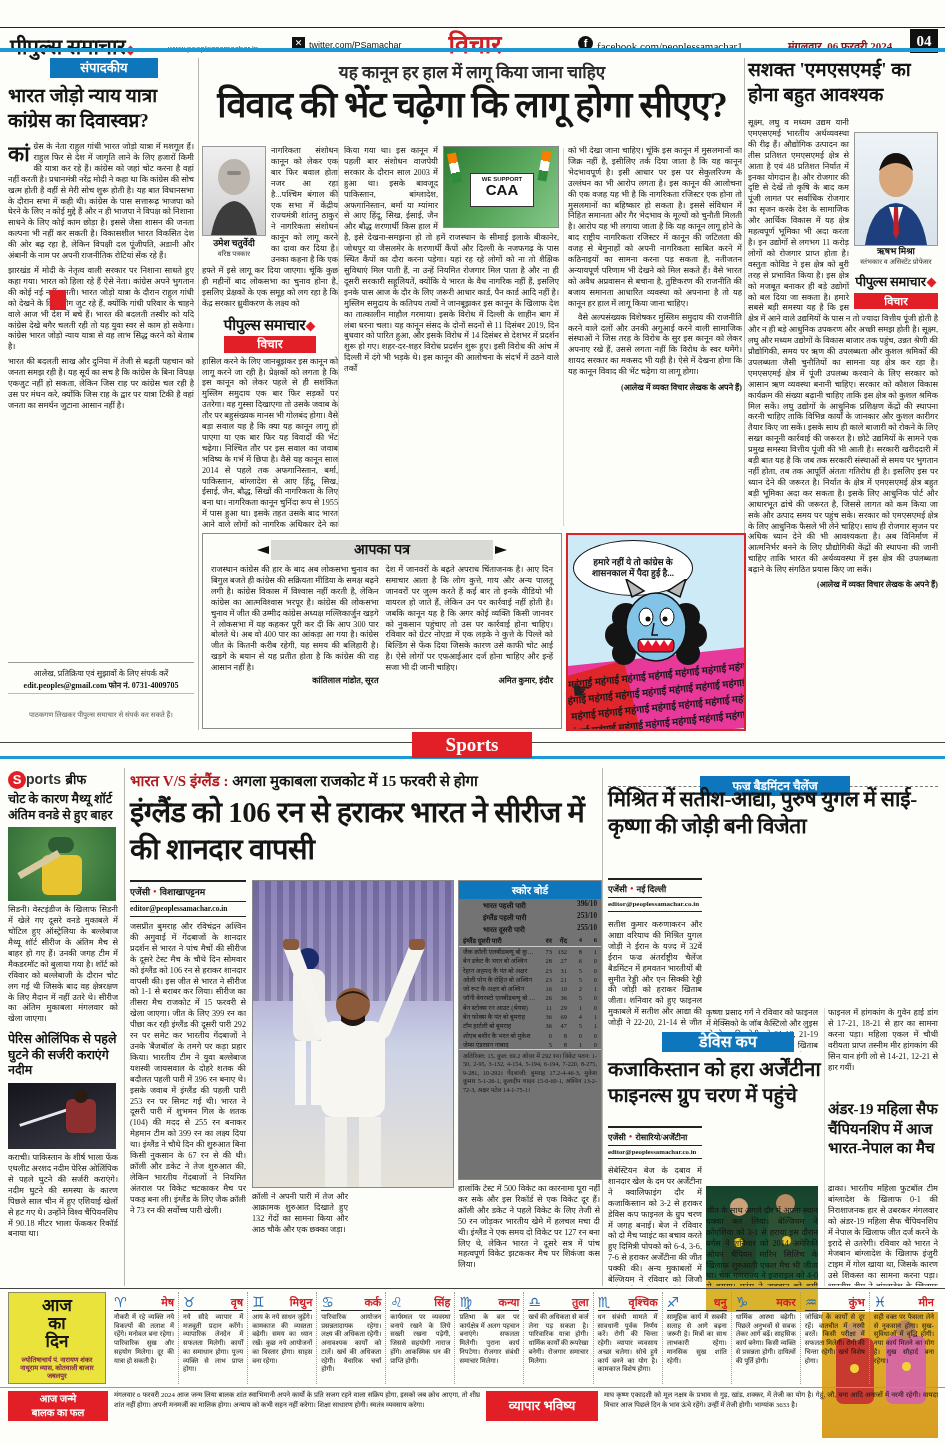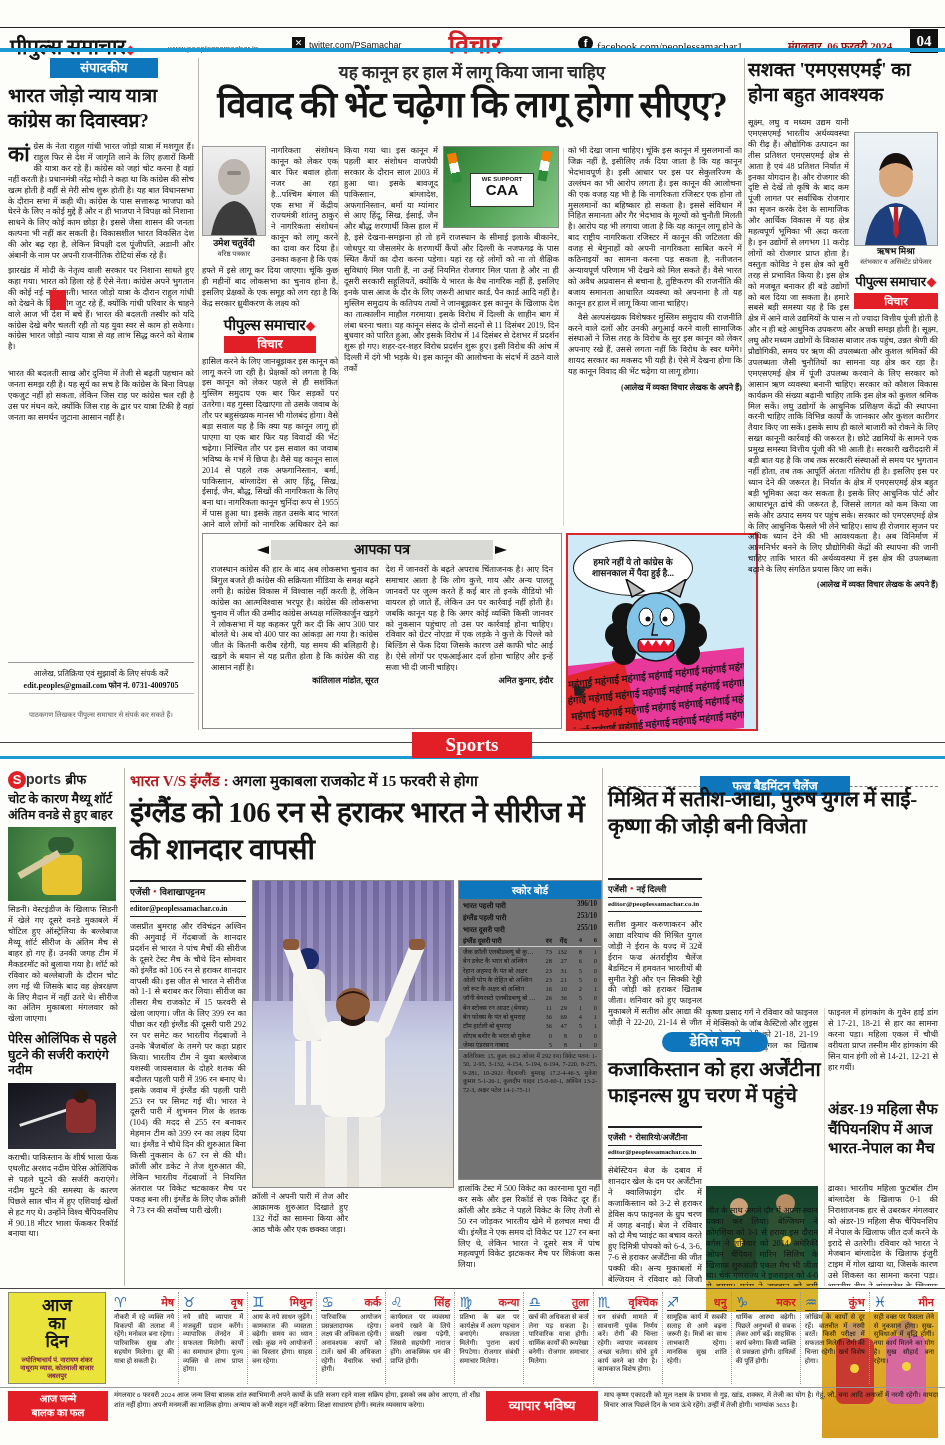--- a/index.html
+++ b/index.html
@@ -28,29 +28,29 @@
   
   .letters{border:1px solid #8a8a8a;padding:6px 8px;}
   .letters-head{position:relative;background:#d9d9d6;height:20px;line-height:20px;text-align:center;
      font-weight:bold;font-size:14px;margin:0 60px 5px;}
   .letters-head::before,.letters-head::after{content:"";position:absolute;top:6px;border-top:4px solid transparent;
      border-bottom:4px solid transparent;}
   .letters-head::before{left:-14px;border-right:12px solid #111;}
   .letters-head::after{right:-14px;border-left:12px solid #111;}
   .sig{font-weight:bold;text-align:right;font-size:8.2px;margin-top:2px;}
   
-  .cartoon{background:#cdeaf6;border:2px solid #d8262c;padding-left:12px;}
+  .cartoon{background:#cdeaf6;border:2px solid #d8262c;}
   .bubble{position:absolute;left:5px;top:5px;width:120px;height:56px;background:#fff;border:1.5px solid #111;
      border-radius:50%;display:flex;align-items:center;justify-content:center;text-align:center;
      font-weight:bold;font-size:9px;line-height:1.2;padding:5px;box-sizing:border-box;}
   .hand::before{content:"☛";font-family:"DejaVu Sans",sans-serif;font-size:22px;color:#222;}
   
   .sb{border:1px solid #8a8a8a;background:#737373;}
   .sb-title{background:#0e76bc;color:#fff;font-weight:bold;font-size:10.5px;text-align:center;padding:2px 0;}
-  .sb-inn{display:flex;justify-content:space-between;font-weight:bold;font-size:7.2px;padding:1px 4px;}
+  .sb-inn{display:flex;justify-content:space-between;font-weight:bold;font-size:7.2px;padding:1px 4px;margin-left:20px;}
   .sb-cols{display:flex;font-weight:bold;font-size:6.6px;padding:1px 4px;border-bottom:1px solid #ccc;}
   .sb-row{display:flex;font-size:6.4px;line-height:1.45;padding:0 4px;}
   .sb-name{flex:1;white-space:nowrap;overflow:hidden;text-overflow:ellipsis;}
   .sb-n{width:15px;text-align:right;flex:none;}
   .sb-foot{font-size:6.2px;line-height:1.35;padding:2px 4px;border-top:1px solid #ccc;text-align:justify;}
   
   .zwrap{display:flex;}
   .zcell{flex:1;padding:2px 4px 0;border-left:1px dotted #999;box-sizing:border-box;}
   .zcell:first-child{border-left:none;}
   .zh{display:flex;align-items:flex-end;border-bottom:1.5px solid #222;padding-bottom:1px;margin-bottom:2px;}
@@ -85,21 +85,21 @@
   <div class="a vline" style="left:338px;top:148px;height:378px;background:#d8d4cc;"></div>
   <div class="a vline" style="left:563px;top:148px;height:378px;background:#d8d4cc;"></div>
 
   <div class="a badge-blue" style="left:50px;top:58px;width:108px;height:20px;font-size:13px;line-height:20px;">संपादकीय</div>
   <div class="a b" style="left:8px;top:84px;width:186px;font-size:19px;line-height:1.3;">भारत जोड़ो न्याय यात्रा कांग्रेस का दिवास्वप्न?</div>
   <div class="a t8 j clip" style="left:8px;top:142px;width:186px;height:516px;">
     <span class="b" style="float:left;font-size:21px;line-height:1;margin:2px 4px 0 0;">कां</span>
     <span>ग्रेस के नेता राहुल गांधी भारत जोड़ो यात्रा में मशगूल हैं। राहुल फिर से देश में जागृति लाने के लिए हजारों किमी की यात्रा कर रहे हैं। कांग्रेस को जहां चोट करना है वहां नहीं करती है। प्रधानमंत्री नरेंद्र मोदी ने कहा था कि कांग्रेस की सोच खत्म होती है वहीं से मेरी सोच शुरू होती है। यह बात विधानसभा के दौरान सभा में कही थी। कांग्रेस के पास सत्तारूढ़ भाजपा को घेरने के लिए न कोई मुद्दे हैं और न ही भाजपा ने विपक्ष को निशाना साधने के लिए कोई काम छोड़ा है। इससे जैसा शासन की जनता कल्पना भी नहीं कर सकती है। विकासशील भारत विकसित देश की ओर बढ़ रहा है, लेकिन विपक्षी दल पूंजीपति, अडानी और अंबानी के नाम पर अपनी राजनीतिक रोटियां सेंक रहे हैं।</span>
     <span class="a" style="left:42px;top:148px;width:16px;height:20px;background:#e21f26;"></span>
     <div style="margin-top:4px;">झारखंड में मोदी के नेतृत्व वाली सरकार पर निशाना साधते हुए कहा गया। भारत को हिला रहे हैं ऐसे नेता। कांग्रेस अपने भुगतान की कोई नई नहीं बनती। भारत जोड़ो यात्रा के दौरान राहुल गांधी को देखने के लिए लोग जुट रहे हैं, क्योंकि गांधी परिवार के चाहने वाले आज भी देश में बचे हैं। भारत की बदलती तस्वीर को यदि कांग्रेस देखे बगैर चलती रही तो यह युवा स्वर से काम हो सकेगा। कांग्रेस भारत जोड़ो न्याय यात्रा से वह लाभ सिद्ध करने को बेताब है।</div>
-    <div style="margin-top:16px;">भारत की बदलती साख और दुनिया में तेजी से बढ़ती पहचान को जनता समझ रही है। यह सूर्य का सच है कि कांग्रेस के बिना विपक्ष एकजुट नहीं हो सकता, लेकिन जिस राह पर कांग्रेस चल रही है उस पर मंथन करे, क्योंकि जिस राह के द्वार पर यात्रा टिकी है वहां जनता का समर्थन जुटाना आसान नहीं है।</div>
+    <div style="margin-top:4px;">भारत की बदलती साख और दुनिया में तेजी से बढ़ती पहचान को जनता समझ रही है। यह सूर्य का सच है कि कांग्रेस के बिना विपक्ष एकजुट नहीं हो सकता, लेकिन जिस राह पर कांग्रेस चल रही है उस पर मंथन करे, क्योंकि जिस राह के द्वार पर यात्रा टिकी है वहां जनता का समर्थन जुटाना आसान नहीं है।</div>
   </div>
   <div class="a ctr" style="left:8px;top:662px;width:186px;border-top:1px solid #999;padding-top:4px;">
     <div style="font-size:8px;">आलेख, प्रतिक्रिया एवं सुझावों के लिए संपर्क करें</div>
     <div class="b" style="font-size:8px;margin-top:1px;">edit.peoples@gmail.com फोन नं. 0731-4009705</div>
     <div style="font-size:7px;color:#555;margin-top:3px;border-top:1px solid #bbb;padding-top:16px;">पाठकगण लिखकर पीपुल्स समाचार से संपर्क कर सकते हैं।</div>
   </div>
 
   <div class="a b ctr" style="left:200px;top:60px;width:544px;font-size:17px;color:#2d2d2d;">यह कानून हर हाल में लागू किया जाना चाहिए</div>
   <div class="a b ctr" style="left:200px;top:84px;width:544px;font-size:36px;letter-spacing:-1px;line-height:1.2;">विवाद की भेंट चढ़ेगा कि लागू होगा सीएए?</div>
 
@@ -401,21 +401,21 @@
   <div class="a photo" style="left:822px;top:878px;width:116px;height:126px;background:linear-gradient(180deg,#e2b02c,#d79d22);">
     <div class="a" style="left:14px;top:26px;width:38px;height:66px;border-radius:7px;background:#c8392f;"></div>
     <div class="a" style="left:23px;top:10px;width:19px;height:19px;border-radius:50%;background:#c79a6e;"></div>
     <div class="a" style="left:64px;top:24px;width:40px;height:68px;border-radius:7px;background:#d66a9e;"></div>
     <div class="a" style="left:74px;top:8px;width:19px;height:19px;border-radius:50%;background:#b9895d;"></div>
     <div class="a" style="left:28px;top:52px;width:9px;height:9px;border-radius:50%;background:#f2d23a;"></div>
     <div class="a" style="left:80px;top:50px;width:9px;height:9px;border-radius:50%;background:#f2d23a;"></div>
   </div>
   <div class="a t8 j clip" style="left:706px;top:1008px;width:112px;height:44px;">कृष्णा प्रसाद गर्ग ने रविवार को फाइनल में मेक्सिको के जॉब कैस्टिलो और लुइस मोन्तोया की जोड़ी को 21-18, 21-19 से हराकर पुरुष युगल का खिताब जीता। पुरुष एकल में हालांकि निराशा हाथ लगी।</div>
 
-  <div class="a badge-blue" style="left:662px;top:1032px;width:106px;height:20px;line-height:20px;font-size:14px;border-radius:10px;">डेविस कप</div>
+  <div class="a badge-blue" style="left:662px;top:1032px;width:132px;height:20px;line-height:20px;font-size:16px;">डेविस कप</div>
   <div class="a b" style="left:608px;top:1056px;width:216px;font-size:20px;line-height:1.3;">कजाकिस्तान को हरा अर्जेंटीना फाइनल्स ग्रुप चरण में पहुंचे</div>
   <div class="a" style="left:608px;top:1126px;width:94px;">
     <div class="byline-box" style="font-size:8px;font-weight:bold;">
       <span>एजेंसी</span><span class="dotsep"></span><span>रोसारियो/अर्जेंटीना</span>
     </div>
     <div class="email" style="font-size:6.8px;">editor@peoplessamachar.co.in</div>
   </div>
 
   <div class="a t8 j clip" style="left:608px;top:1166px;width:94px;height:120px;">सेबेस्टियन बेज के दबाव में शानदार खेल के दम पर अर्जेंटीना ने क्वालिफाइंग दौर में कजाकिस्तान को 3-2 से हराकर डेविस कप फाइनल के ग्रुप चरण में जगह बनाई। बेज ने रविवार को दो मैच प्वाइंट का बचाव करते हुए दिमित्री पोपको को 6-4, 3-6, 7-6 से हराकर अर्जेंटीना की जीत पक्की की। अन्य मुकाबलों में बेल्जियम ने रविवार को जिजौ बर्गस की डुजे अज्दुकोविच पर 6-1, 7-5 की</div>
   <div class="a t8 j clip" style="left:706px;top:1206px;width:112px;height:80px;">जीत के साथ अगले दौर में अपना स्थान पक्का कर लिया। बेल्जियम ने क्रोएशिया को 3-1 से हराया इस दौरान बर्गस ने शनिवार को 2014 अमेरिकी ओपन चैंपियन मारिन सिलिच के खिलाफ शुरुआती एकल मैच भी जीता था। चेक गणराज्य ने इजराइल को 4-0 से हराया। फ्रांस ने ताइवान को इसी अंतर से मात दी।</div>

